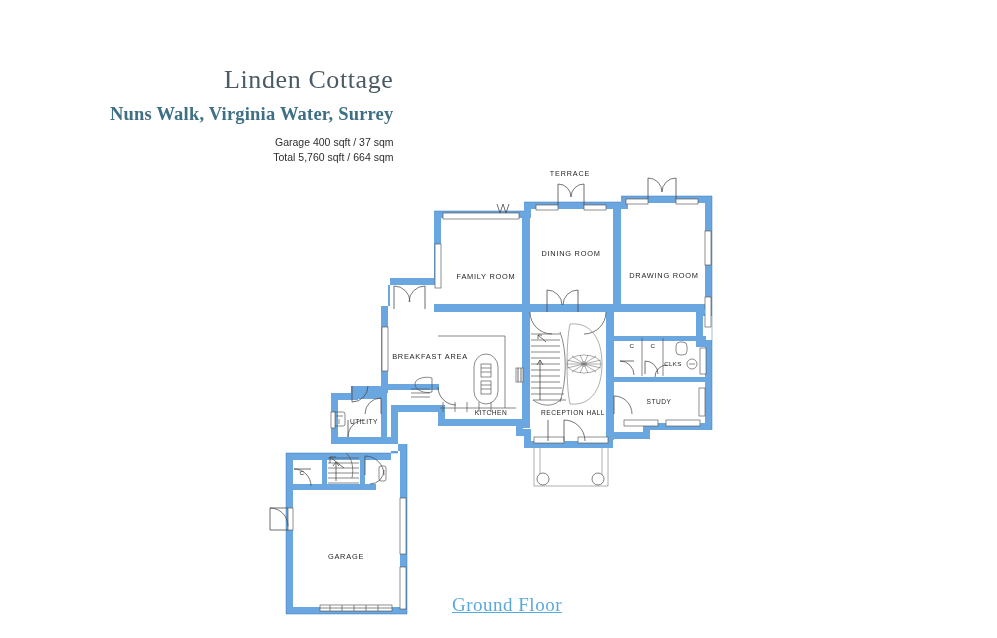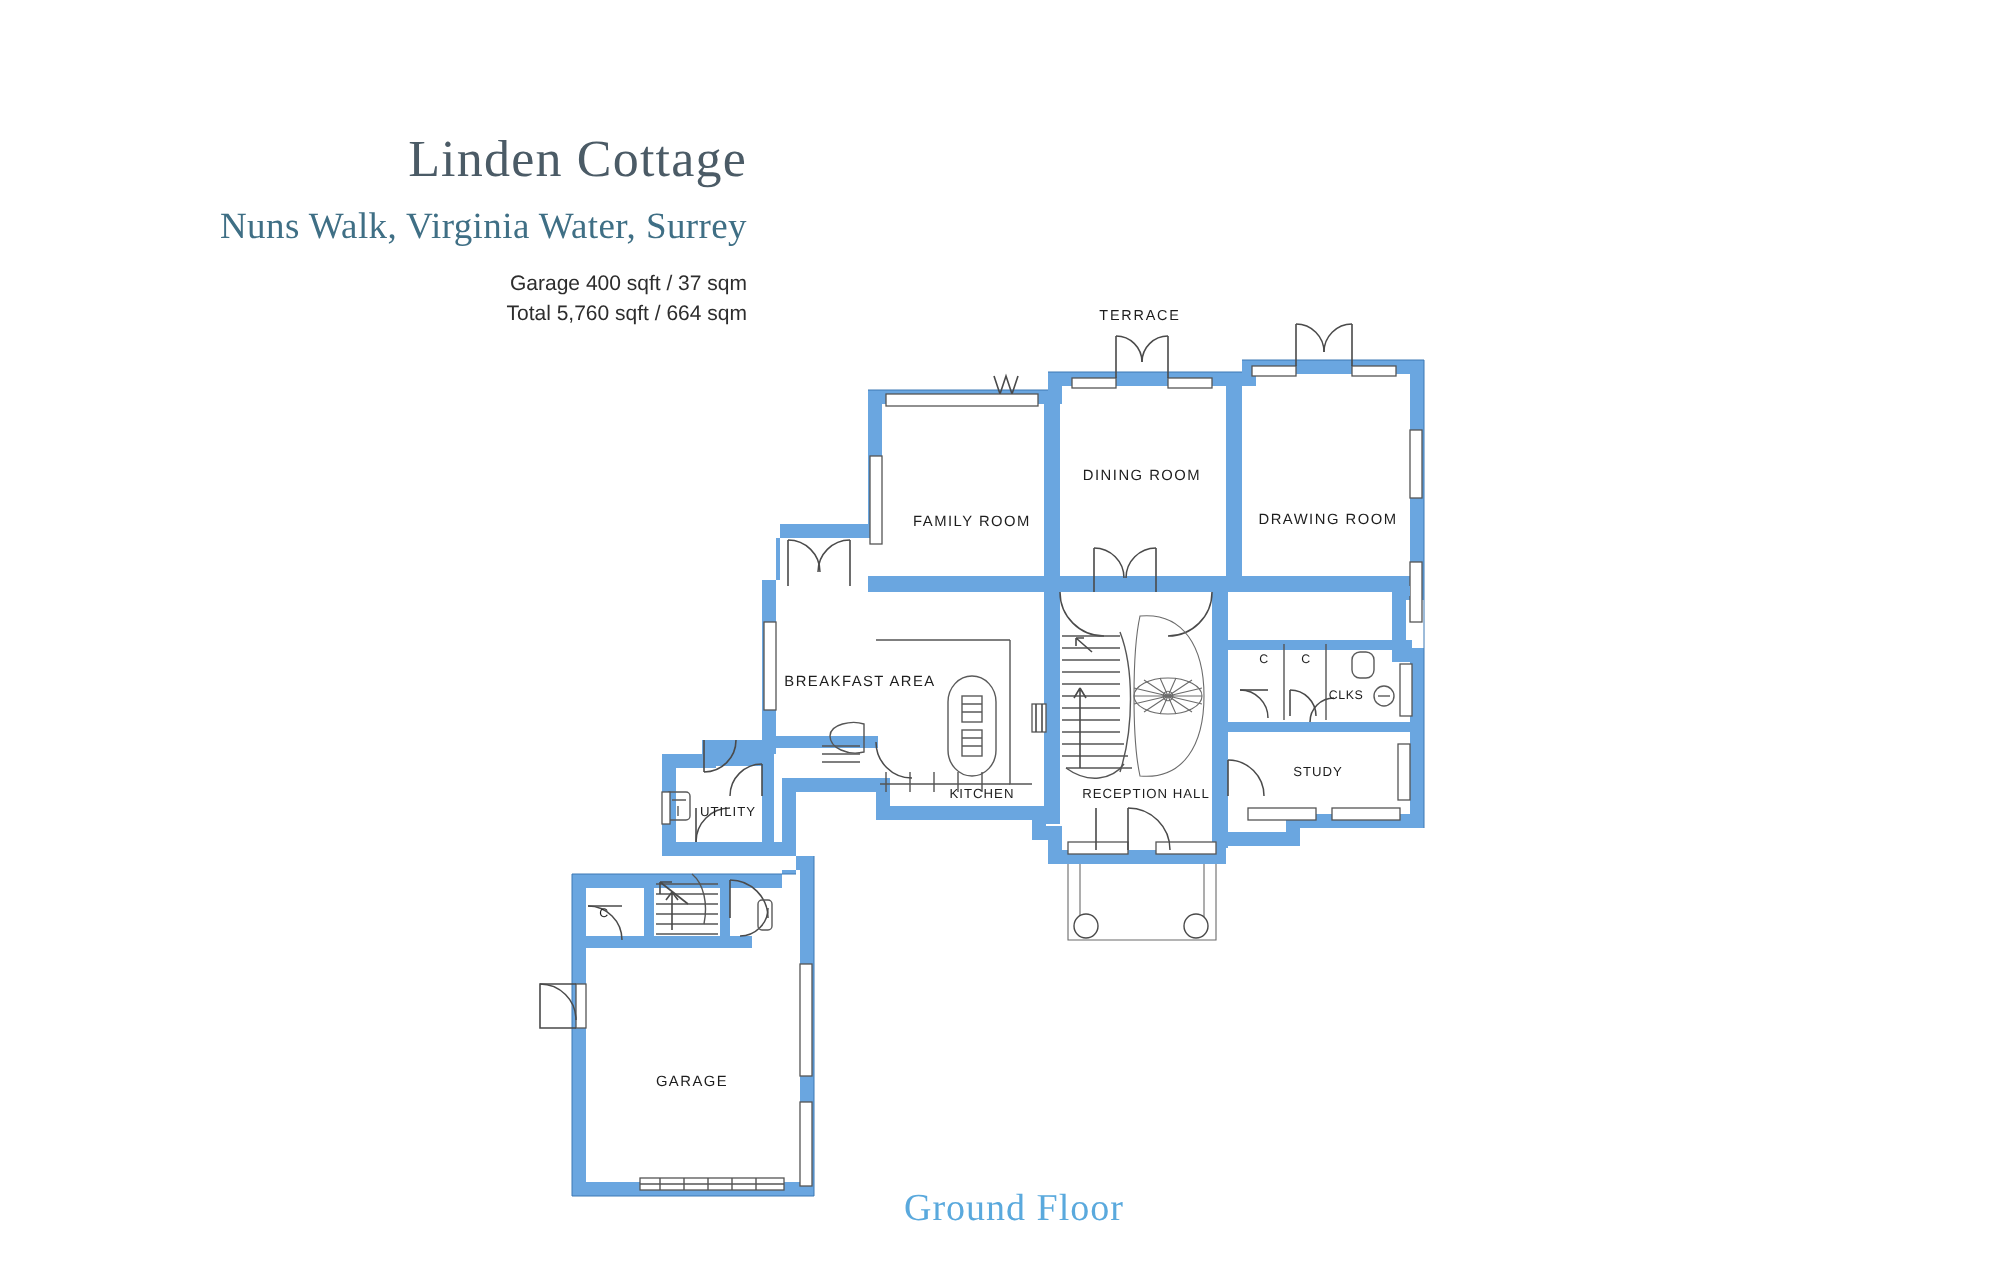--- a/index.html
+++ b/index.html
@@ -14,36 +14,36 @@
   
   #header{position:absolute;left:110px;top:66px;}
   #title{
     font-family:"Liberation Serif", serif;
     font-size:26px;letter-spacing:.6px;color:#4b5b66;
     line-height:1.1;white-space:nowrap;
   }
   #subtitle{
     font-family:"Liberation Serif", serif;
     font-size:18.5px;letter-spacing:.2px;color:#3f6f85;
-    margin-top:9px;line-height:1.1;white-space:nowrap;
+    margin-top:9px;line-height:1.1;white-space:nowrap;font-weight:bold;
   }
   #areas{margin-top:11px;}
   .area-line{
     font-size:10.5px;color:#2d2d2d;line-height:15.5px;white-space:nowrap;
   }
 
   
   #floor-caption{
     position:absolute;left:452px;top:594px;
     font-family:"Liberation Serif", serif;
-    font-size:19px;color:#5aa9dd;letter-spacing:.5px;white-space:nowrap;
+    font-size:19px;color:#5aa9dd;letter-spacing:.5px;white-space:nowrap;text-decoration:underline;
   }
 
   
-  #plan-wrap{position:absolute;left:0;top:0;width:997px;height:546px;}
+  #plan-wrap{position:absolute;left:0;top:16px;width:997px;height:546px;}
   svg#plan{display:block;width:997px;height:638px;}
 
   .wall{fill:#6aa6e0;stroke:none;}
   .wall-outline{fill:none;stroke:#3c78b4;stroke-width:.5;}
   .thin{fill:none;stroke:#4a4a4a;stroke-width:.8;}
   .thin2{fill:none;stroke:#555;stroke-width:.7;}
   .hair{fill:none;stroke:#6b6b6b;stroke-width:.55;}
   .swing{fill:none;stroke:#4a4a4a;stroke-width:.75;}
   .fixture{fill:none;stroke:#5a5a5a;stroke-width:.7;}
   .glass{fill:#ffffff;stroke:#4a4a4a;stroke-width:.7;}

